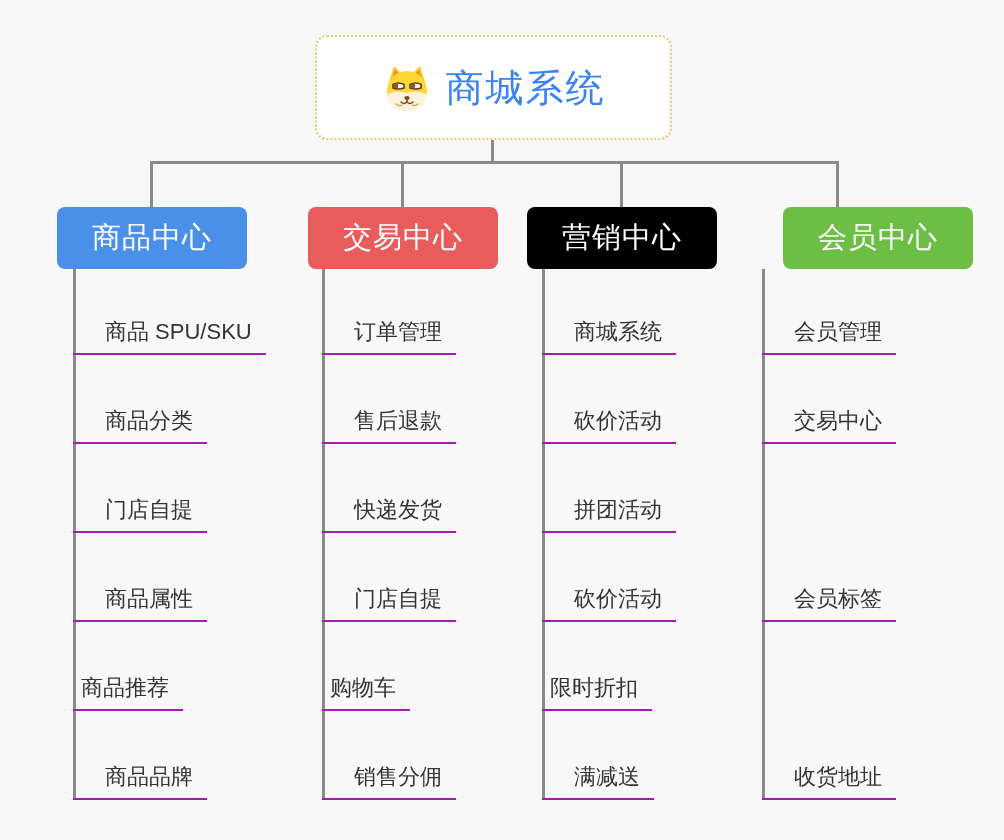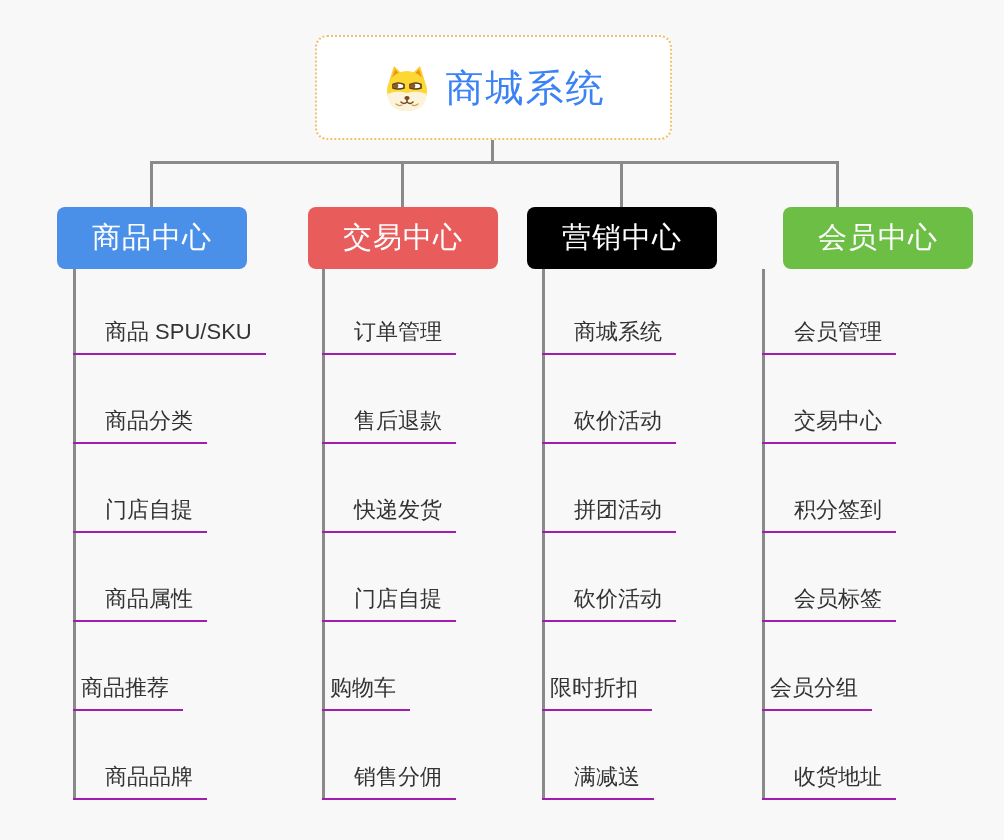--- a/index.html
+++ b/index.html
@@ -124,18 +124,16 @@
 
   <div class="item c2 r0">商城系统</div>
   <div class="item c2 r1">砍价活动</div>
   <div class="item c2 r2">拼团活动</div>
   <div class="item c2 r3">砍价活动</div>
   <div class="item c2 r4">限时折扣</div>
   <div class="item c2 r5">满减送</div>
 
   <div class="item c3 r0">会员管理</div>
   <div class="item c3 r1">交易中心</div>
-  <div class="item c3 r2">积分签到</div>
   <div class="item c3 r3">会员标签</div>
-  <div class="item c3 r4">会员分组</div>
   <div class="item c3 r5">收货地址</div>
 
 </div>
 
 </body></html>

